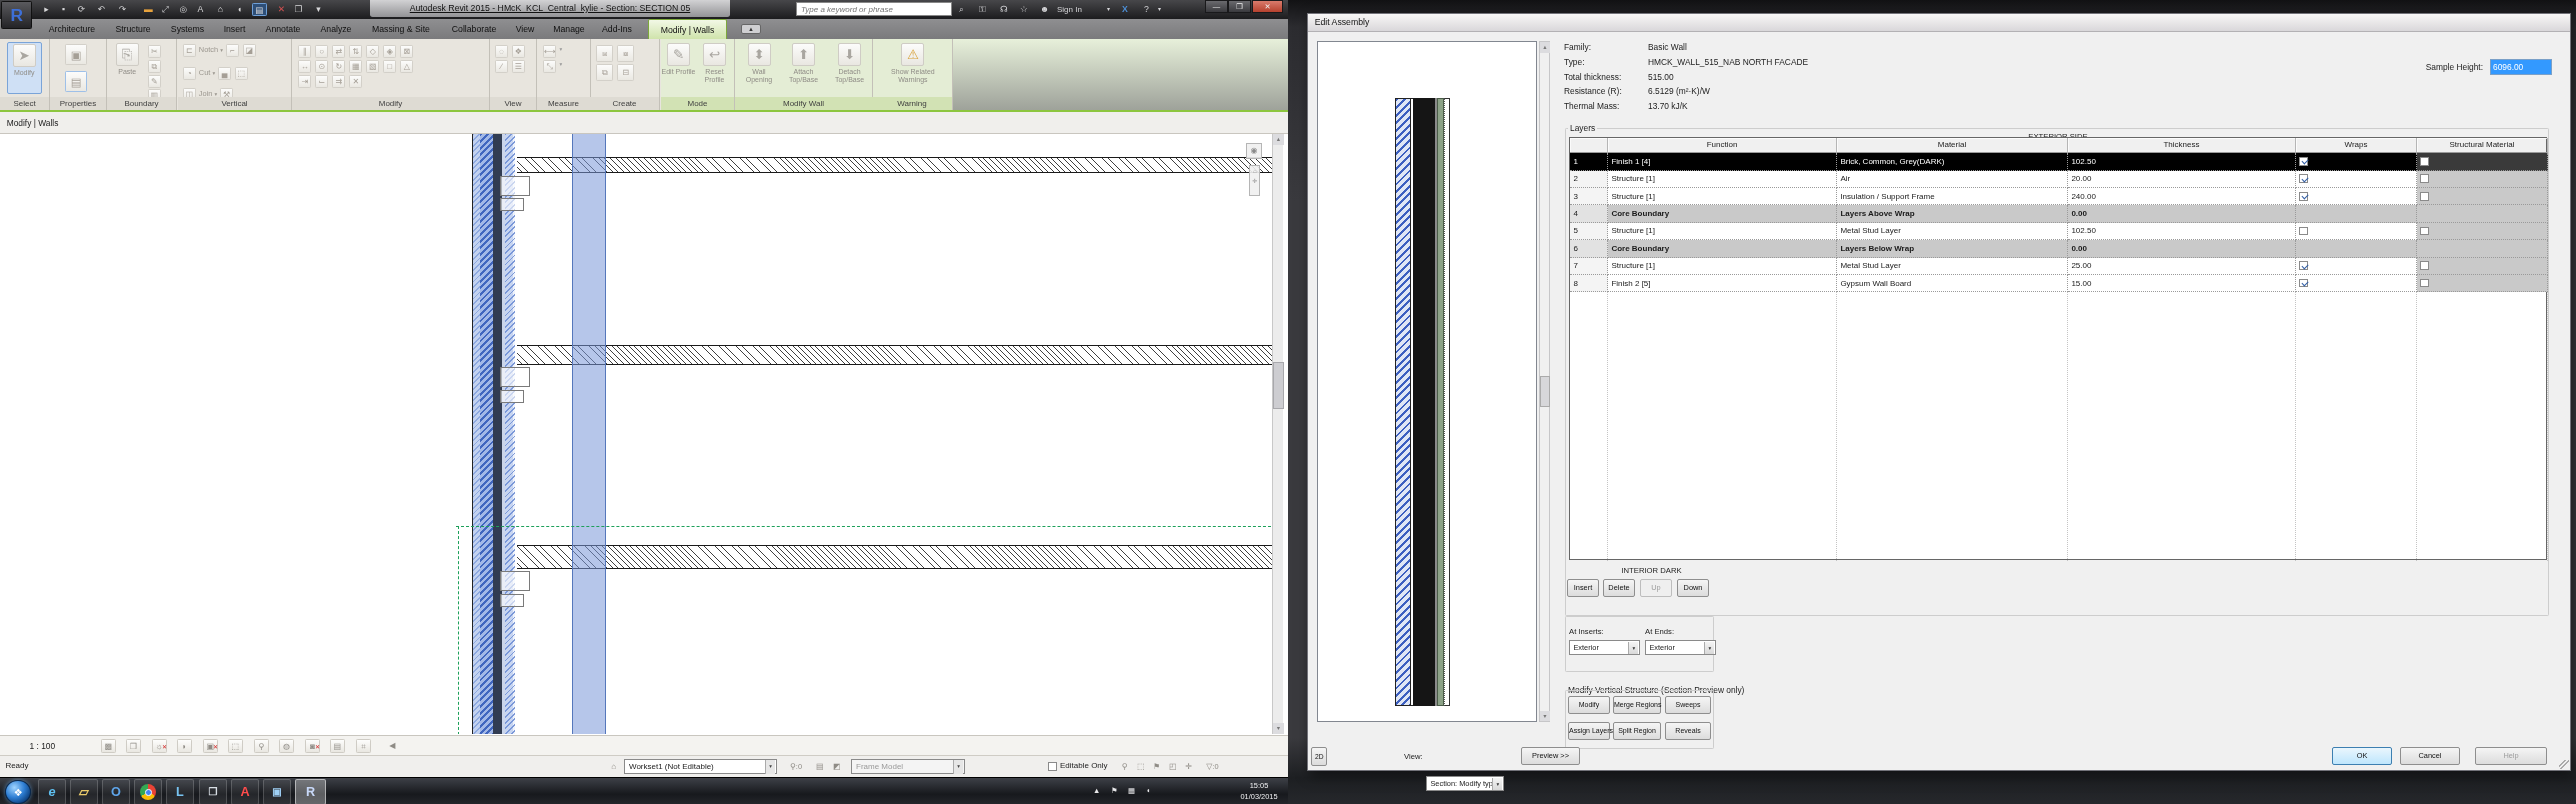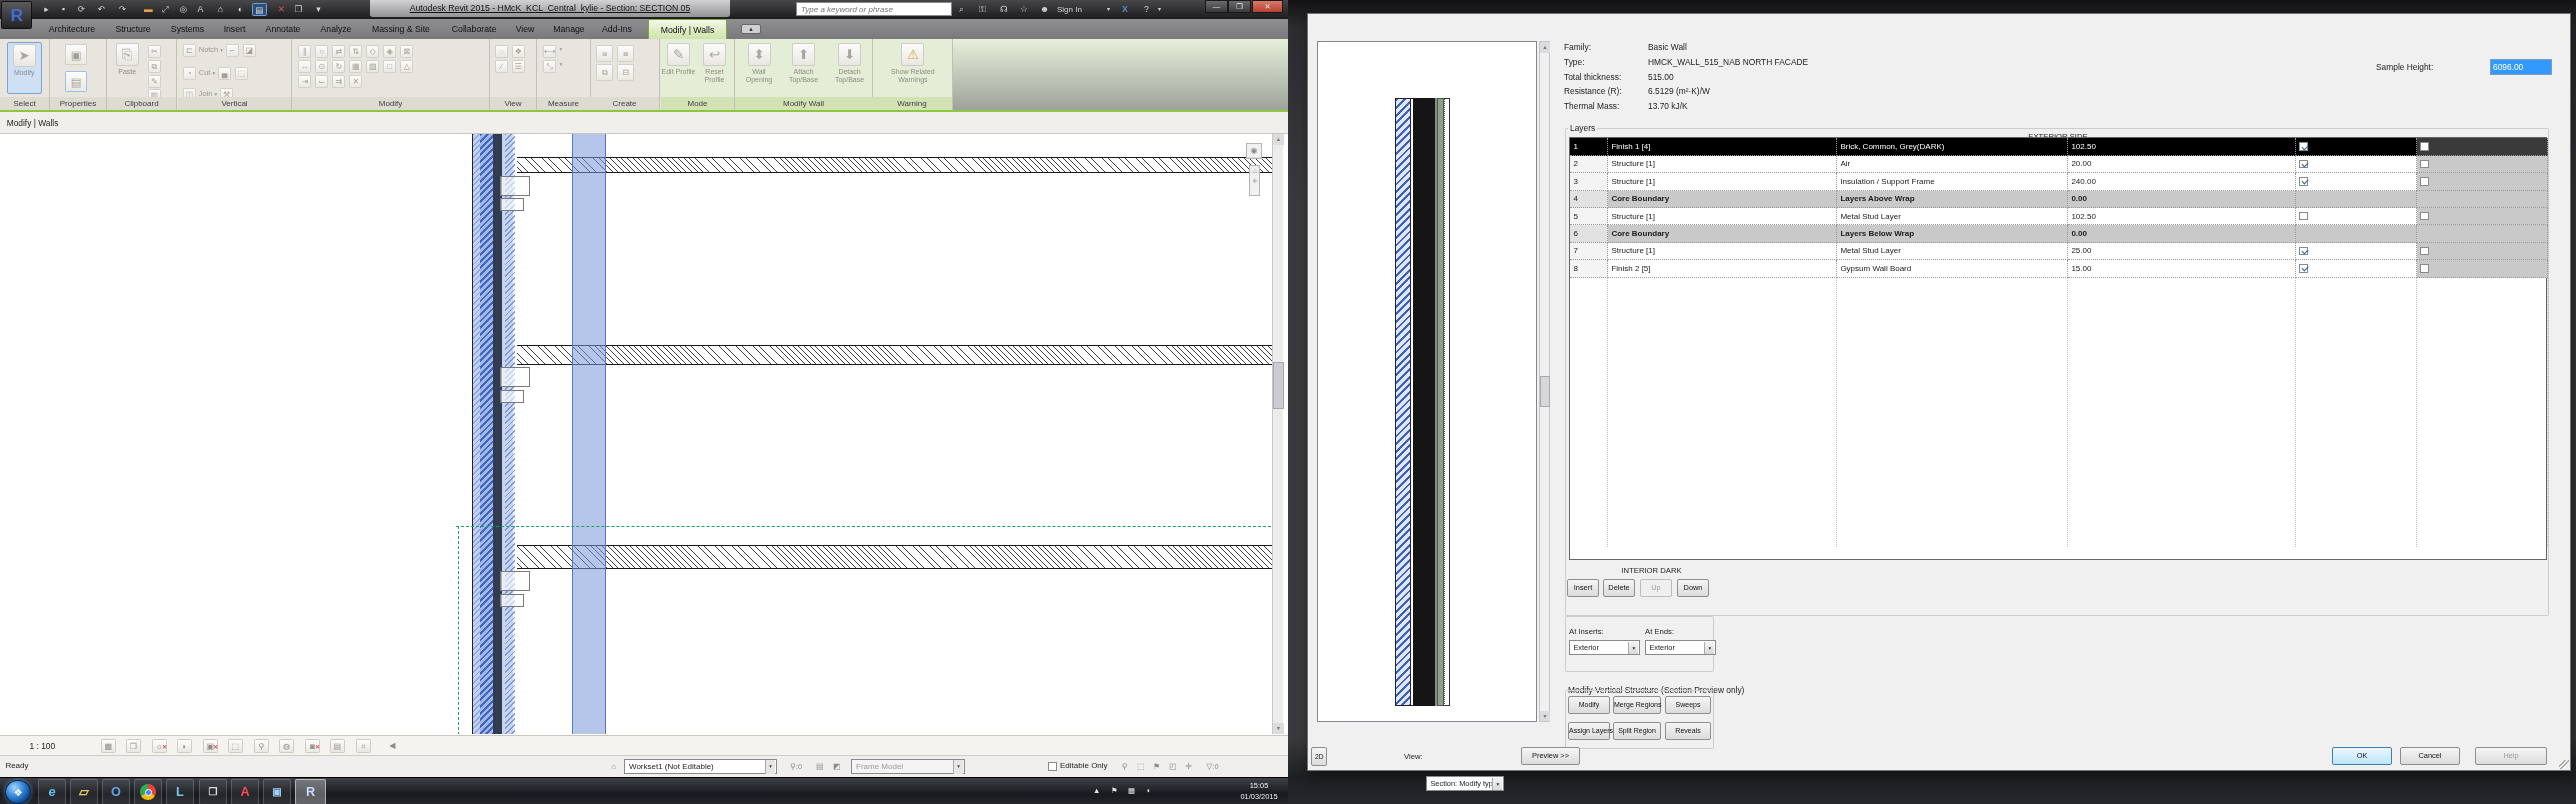--- a/index.html
+++ b/index.html
@@ -199,21 +199,21 @@
         <div class="bigbtn" style="left:2.7px">
           <span class="bicon">⎘</span>
           <span>Paste</span>
         </div>
         <div style="position:absolute;left:40px;top:5.4px">
           <span class="ric">✂</span>
           <span class="ric">⧉</span><br>
           <span class="ric">✎</span>
           <span class="ric">▥</span>
         </div>
-        <div class="plabel">Clipboard</div>
+        <div class="plabel">Boundary</div>
       </div>
 
       <div class="panel" style="left:178px;width:114px">
         <div style="position:absolute;left:4px;top:4px" class="smalltool">
           <span class="ric">⊏</span>
           <span>Notch</span>
           <span style="font-size:5.4px">▾</span>
           <span class="ric">⌐</span>
           <span class="ric">◪</span>
         </div>
@@ -441,20 +441,23 @@
       <span class="trayic" style="left:1146px">◖</span>
       <div class="clock">
         <div>15:05</div>
         <div>01/03/2015</div>
       </div>
     </div>
   </div>
 
   <div class="monR">
     <div class="dialog">
+      <div class="dtitle">
+        <span>Edit Assembly</span>
+      </div>
 
       <div class="preview">
         <div class="pstrip" style="left:77px;width:15.4px;background:repeating-linear-gradient(135deg,#3c5fc0 0 2px,#dfe6f5 2px 5.4px);border:0.7px solid #222"></div>
         <div class="pstrip" style="left:93px;width:2.7px;background:#fff;border-top:0.7px solid #222;border-bottom:0.7px solid #222"></div>
         <div class="pstrip" style="left:95px;width:21.5px;background:#151515"></div>
         <div class="pstrip" style="left:117px;width:2px;background:#8a8a8a"></div>
         <div class="pstrip" style="left:119px;width:6.7px;background:#8ca287;border:0.7px solid #4a5c48"></div>
         <div class="pstrip" style="left:126px;width:5.4px;background:#fff;border-left:0.7px dotted #555;border-right:1px solid #333;border-top:0.7px solid #333;border-bottom:0.7px solid #333"></div>
       </div>
       <div class="pscroll">
@@ -467,28 +470,36 @@
       <span class="ivalue" style="left:340px;top:28px">Basic Wall</span>
       <span class="ilabel" style="left:256px;top:43px">Type:</span>
       <span class="ivalue" style="left:340px;top:43px">HMCK_WALL_515_NAB NORTH FACADE</span>
       <span class="ilabel" style="left:256px;top:58px">Total thickness:</span>
       <span class="ivalue" style="left:340px;top:58px">515.00</span>
       <span class="ilabel" style="left:256px;top:72px">Resistance (R):</span>
       <span class="ivalue" style="left:340px;top:72px">6.5129 (m²·K)/W</span>
       <span class="ilabel" style="left:256px;top:87px">Thermal Mass:</span>
       <span class="ivalue" style="left:340px;top:87px">13.70 kJ/K</span>
 
-      <span class="ilabel" style="left:1068px;top:48px;width:107px;text-align:left">Sample Height:</span>
+      <span class="ilabel" style="left:1068px;top:48px;width:107px;text-align:right">Sample Height:</span>
       <input class="shinput" style="background: rgb(51, 153, 255); color: rgb(255, 255, 255);" value="6096.00">
 
       <div class="groupbox" style="left:257px;top:114px;width:984px;height:488px"></div>
       <span class="glabel" style="left:260px;top:109px">Layers</span>
       <div class="sidelbl" style="left:261px;top:118px;width:978px">EXTERIOR SIDE</div>
 
       <div class="ltable">
+        <div class="thead">
+          <div class="hc"></div>
+          <div class="hc">Function</div>
+          <div class="hc">Material</div>
+          <div class="hc">Thickness</div>
+          <div class="hc">Wraps</div>
+          <div class="hc">Structural Material</div>
+        </div>
         <div class="trow sel">
           <div class="tc tnum">1</div>
           <div class="tc">Finish 1 [4]</div>
           <div class="tc">Brick, Common, Grey(DARK)</div>
           <div class="tc">102.50</div>
           <div class="tc">
               <span class="cb wraps-cb checked"></span>
             </div>
           <div class="tc tst">
               <span class="cb struct-cb"></span>

